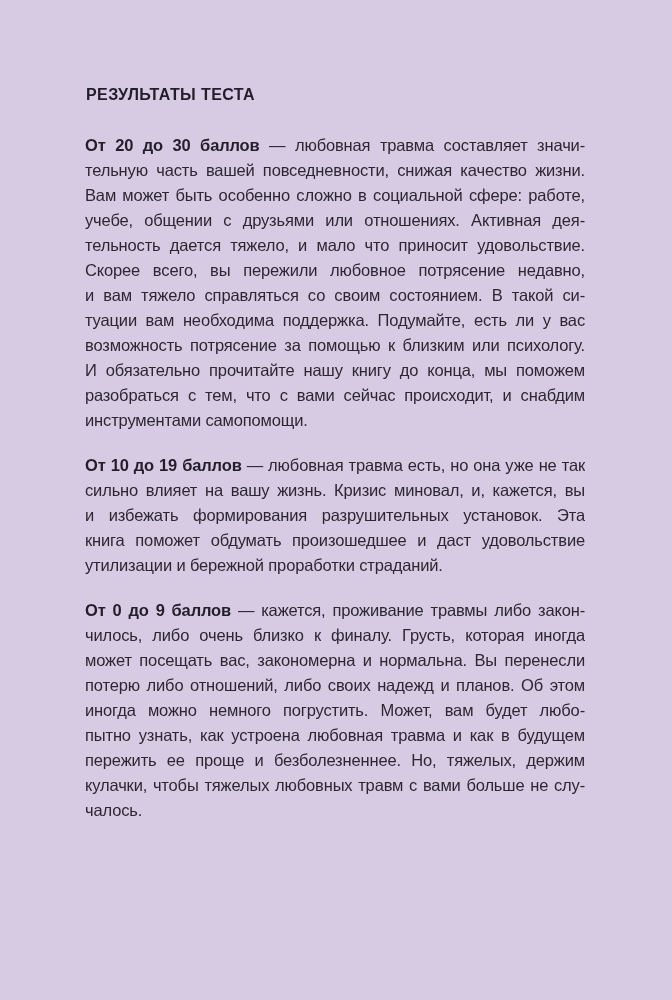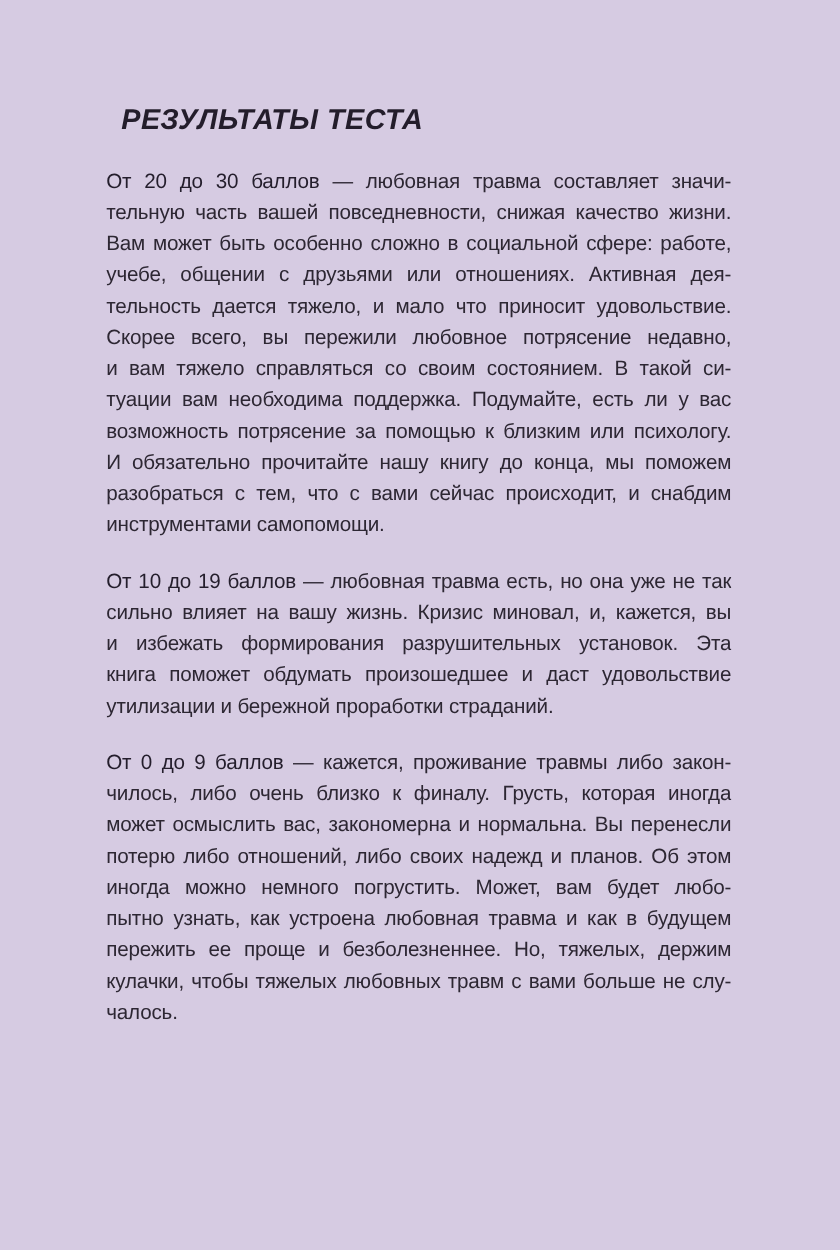--- a/index.html
+++ b/index.html
@@ -21,27 +21,26 @@
     height: 1000px;
     background: #d6cbe2;
   }
   .content {
     position: absolute;
     top: 85px;
     left: 85px;
     width: 500px;
   }
   .page-title {
-    margin: 0 0 28px 12px;
-    font-size: 23px;
+    margin: 0 0 28px 1px;
+    font-size: 16px;
     font-weight: 700;
     letter-spacing: 0.4px;
     line-height: 20px;
     color: #231d2b;
-    font-style: italic;
   }
   .para {
     margin: 0;
   }
   .para + .para {
     margin-top: 20px;
   }
   .line {
     height: 25px;
     line-height: 25px;
@@ -51,21 +50,21 @@
     text-align: justify;
     text-align-last: justify;
     white-space: normal;
     overflow: hidden;
   }
   .line.para-end {
     text-align: left;
     text-align-last: left;
   }
   .line b {
-    font-weight: 400;
+    font-weight: 700;
     color: #241e2c;
   }
 </style>
 </head>
 <body>
 
 <div class="page">
   <div class="content">
     <h1 class="page-title">РЕЗУЛЬТАТЫ ТЕСТА</h1>
     <div id="paragraphs">
@@ -86,21 +85,21 @@
         <div class="para">
           <div class="line"><b>От 10 до 19 баллов</b> — любовная травма есть, но она уже не так</div>
           <div class="line">сильно влияет на вашу жизнь. Кризис миновал, и, кажется, вы</div>
           <div class="line">и избежать формирования разрушительных установок. Эта</div>
           <div class="line">книга поможет обдумать произошедшее и даст удовольствие</div>
           <div class="line para-end">утилизации и бережной проработки страданий.</div>
         </div>
         <div class="para">
           <div class="line"><b>От 0 до 9 баллов</b> — кажется, проживание травмы либо закон-</div>
           <div class="line">чилось, либо очень близко к финалу. Грусть, которая иногда</div>
-          <div class="line">может осмыслить вас, закономерна и нормальна. Вы перенесли</div>
+          <div class="line">может посещать вас, закономерна и нормальна. Вы перенесли</div>
           <div class="line">потерю либо отношений, либо своих надежд и планов. Об этом</div>
           <div class="line">иногда можно немного погрустить. Может, вам будет любо-</div>
           <div class="line">пытно узнать, как устроена любовная травма и как в будущем</div>
           <div class="line">пережить ее проще и безболезненнее. Но, тяжелых, держим</div>
           <div class="line">кулачки, чтобы тяжелых любовных травм с вами больше не слу-</div>
           <div class="line para-end">чалось.</div>
         </div>
       </div>
   </div>
 </div>

